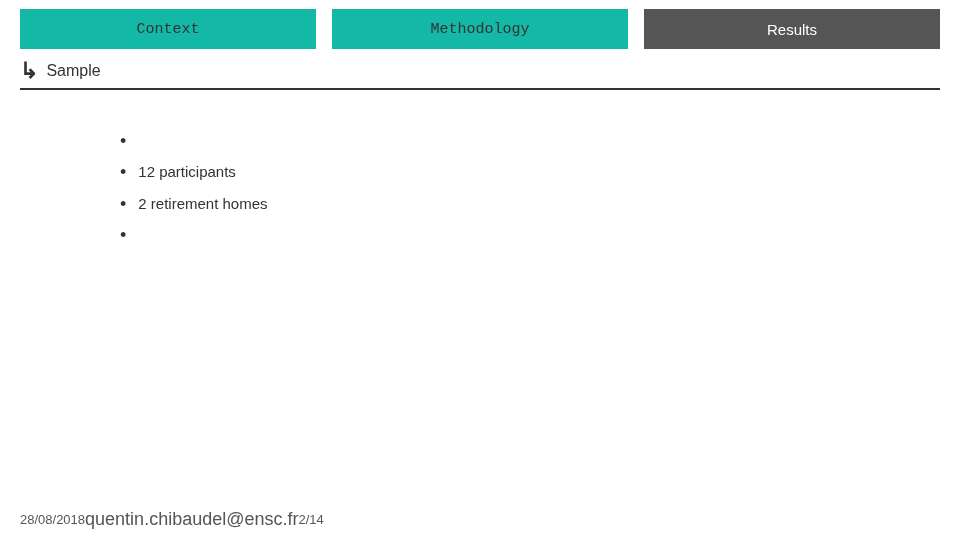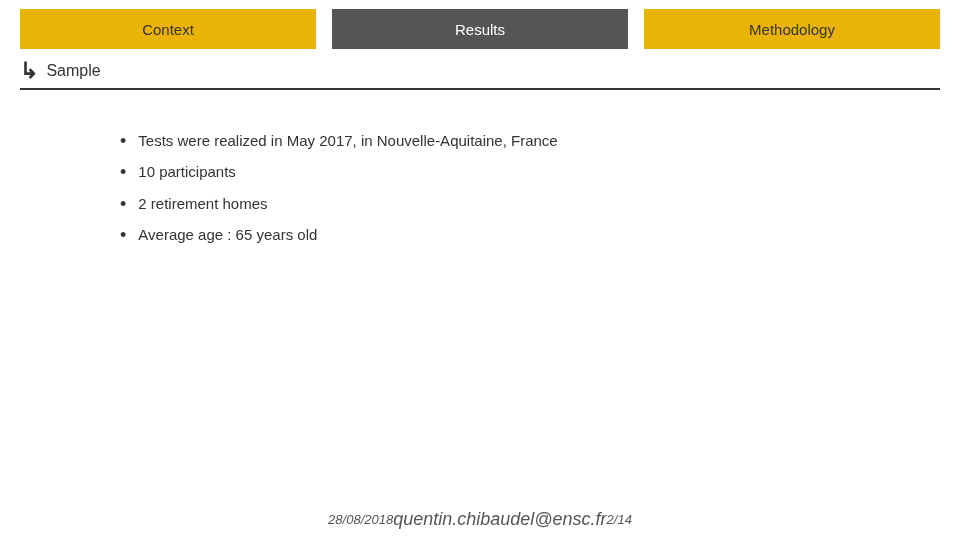--- a/index.html
+++ b/index.html
@@ -40,22 +40,23 @@
       cursor: pointer;
       color: #333;
     }
 
     .nav-tab.active {
       background: #555555;
       color: #ffffff;
     }
 
     .nav-tab.inactive {
-      background: #eab308;
+      background: #14b8a6;
       color: #333;
+      font-family: Liberation Mono, monospace;
     }
 
     .nav-tab.current-results {
       background: #555555;
       color: #ffffff;
     }
 
     
     .sub-header {
       display: flex;
@@ -116,24 +117,23 @@
       color: #333;
     }
 
     
     .footer {
       position: absolute;
       bottom: 10px;
       left: 0;
       right: 0;
       display: flex;
-      justify-content: center;
+      justify-content: flex-start;
       align-items: center;
       padding: 0 20px;
-      font-style: italic;
     }
 
     .footer-date {
       font-size: 13px;
       color: #555;
     }
 
     .footer-email {
       font-size: 18px;
       color: #555;
@@ -144,52 +144,50 @@
       color: #555;
     }
   </style>
 </head>
 <body>
 
 <div class="nav-bar">
   <div class="nav-tab inactive">
     <span>Context</span>
   </div>
+  <div class="nav-tab inactive">
+    <span>Methodology</span>
+  </div>
   <div class="nav-tab active current-results">
     <span>Results</span>
-  </div>
-  <div class="nav-tab inactive">
-    <span>Methodology</span>
   </div>
 </div>
 
 <div class="sub-header">
   <span class="arrow-icon">↳</span>
   <span class="sample-label">Sample</span>
 </div>
 
 <div class="divider"></div>
 
 <div class="main-content">
   <ul class="bullet-list">
     <li>
       <span class="bullet-dot">•</span>
-      <span class="bullet-text">Tests were realized in May 2017, in Nouvelle-Aquitaine, France</span>
     </li>
     <li>
       <span class="bullet-dot">•</span>
-      <span class="bullet-text">10 participants</span>
+      <span class="bullet-text">12 participants</span>
     </li>
     <li>
       <span class="bullet-dot">•</span>
       <span class="bullet-text">2 retirement homes</span>
     </li>
     <li>
       <span class="bullet-dot">•</span>
-      <span class="bullet-text">Average age : 65 years old</span>
     </li>
   </ul>
 </div>
 
 <div class="footer">
   <span class="footer-date">28/08/2018</span>
   <span class="footer-email">quentin.chibaudel@ensc.fr</span>
   <span class="footer-page">2/14</span>
 </div>
 

